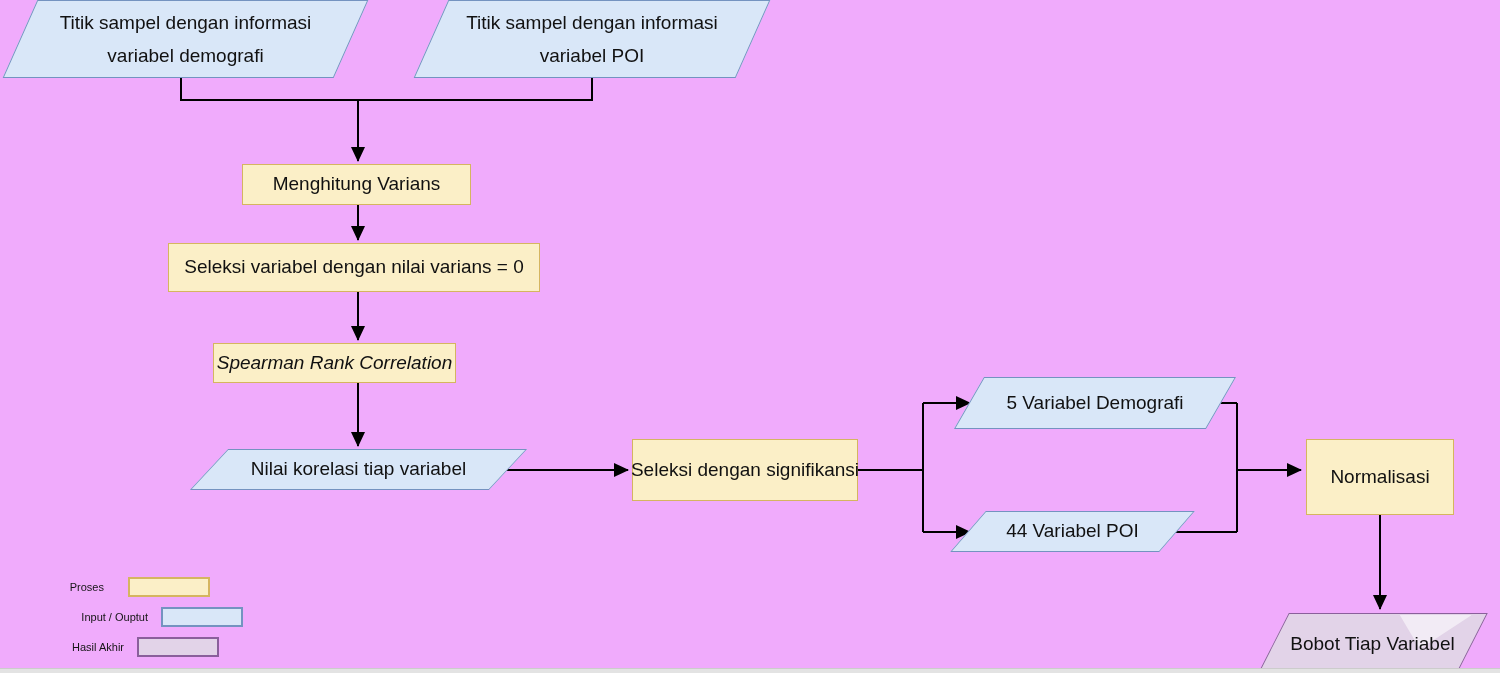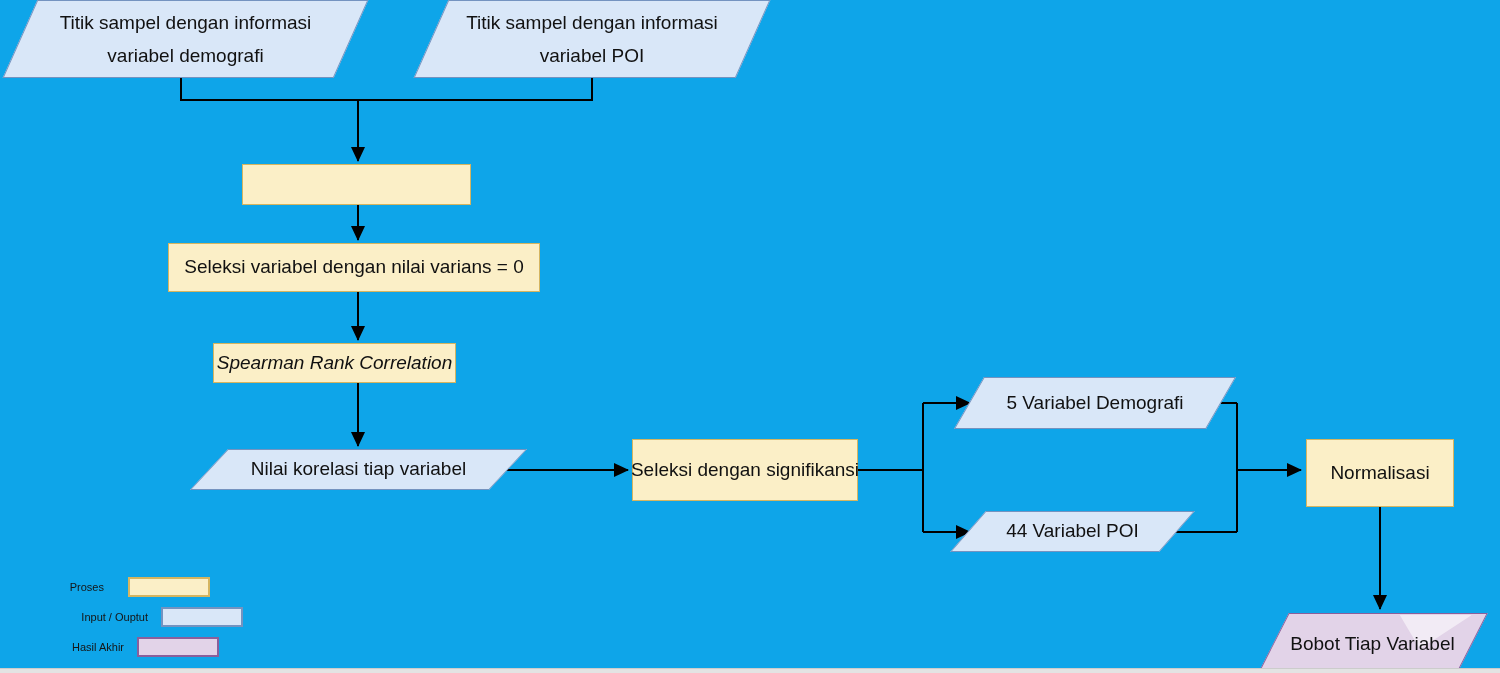--- a/index.html
+++ b/index.html
@@ -1,17 +1,17 @@
 <!DOCTYPE html>
 <html><head>
 <meta charset="utf-8">
 <style>
   html,body{margin:0;padding:0;background:#ffffff;}
   .canvas{
-    position:relative;width:1500px;height:673px;background:#0ea5e9;
+    position:relative;width:1500px;height:673px;background:#f0abfc;
     overflow:hidden;font-family:"Liberation Sans","DejaVu Sans",sans-serif;
     color:#111;
   }
   .connectors{position:absolute;left:0;top:0;z-index:1;}
   .node{position:absolute;z-index:2;display:flex;align-items:center;justify-content:center;text-align:center;}
   .node .shape{position:absolute;inset:0;z-index:0;box-sizing:border-box;}
   .node .label{position:relative;z-index:1;font-size:19px;line-height:1.3;white-space:nowrap;}
   .node.twolines .label{line-height:1.75;}
   .yellow .shape{background:#FBEFC7;border:1.5px solid #D5B560;}
   .blue   .shape{background:#D9E7F8;border:1.5px solid #7493C0;}
@@ -89,20 +89,21 @@
   <div class="node blue twolines" style="left:431px;top:0;width:322px;height:78px">
     <div class="shape" style="transform:skewX(-24deg)"></div>
     <div class="label">
       <div>Titik sampel dengan informasi</div>
       <div>variabel POI</div>
     </div>
   </div>
 
   <div class="node yellow" style="left:242px;top:164px;width:229px;height:41px">
     <div class="shape"></div>
+    <div class="label">Menghitung Varians</div>
   </div>
 
   <div class="node yellow" style="left:168px;top:243px;width:372px;height:49px">
     <div class="shape"></div>
     <div class="label">Seleksi variabel dengan nilai varians = 0</div>
   </div>
 
   <div class="node yellow italic" style="left:213px;top:343px;width:243px;height:40px">
     <div class="shape"></div>
     <div class="label">Spearman Rank Correlation</div>
@@ -121,21 +122,21 @@
   <div class="node blue" style="left:969px;top:377px;width:252px;height:52px">
     <div class="shape" style="transform:skewX(-30deg)"></div>
     <div class="label">5 Variabel Demografi</div>
   </div>
 
   <div class="node blue" style="left:968px;top:511px;width:209px;height:41px">
     <div class="shape" style="transform:skewX(-41deg)"></div>
     <div class="label">44 Variabel POI</div>
   </div>
 
-  <div class="node yellow" style="left:1306px;top:439px;width:148px;height:68px">
+  <div class="node yellow" style="left:1306px;top:439px;width:148px;height:76px">
     <div class="shape"></div>
     <div class="label">Normalisasi</div>
   </div>
 
   <div class="node purple" style="left:1273px;top:613px;width:199px;height:62px">
     <div class="shape" style="transform:skewX(-27deg)">
       <span class="watermark"></span>
     </div>
     <div class="label">Bobot Tiap Variabel</div>
   </div>

